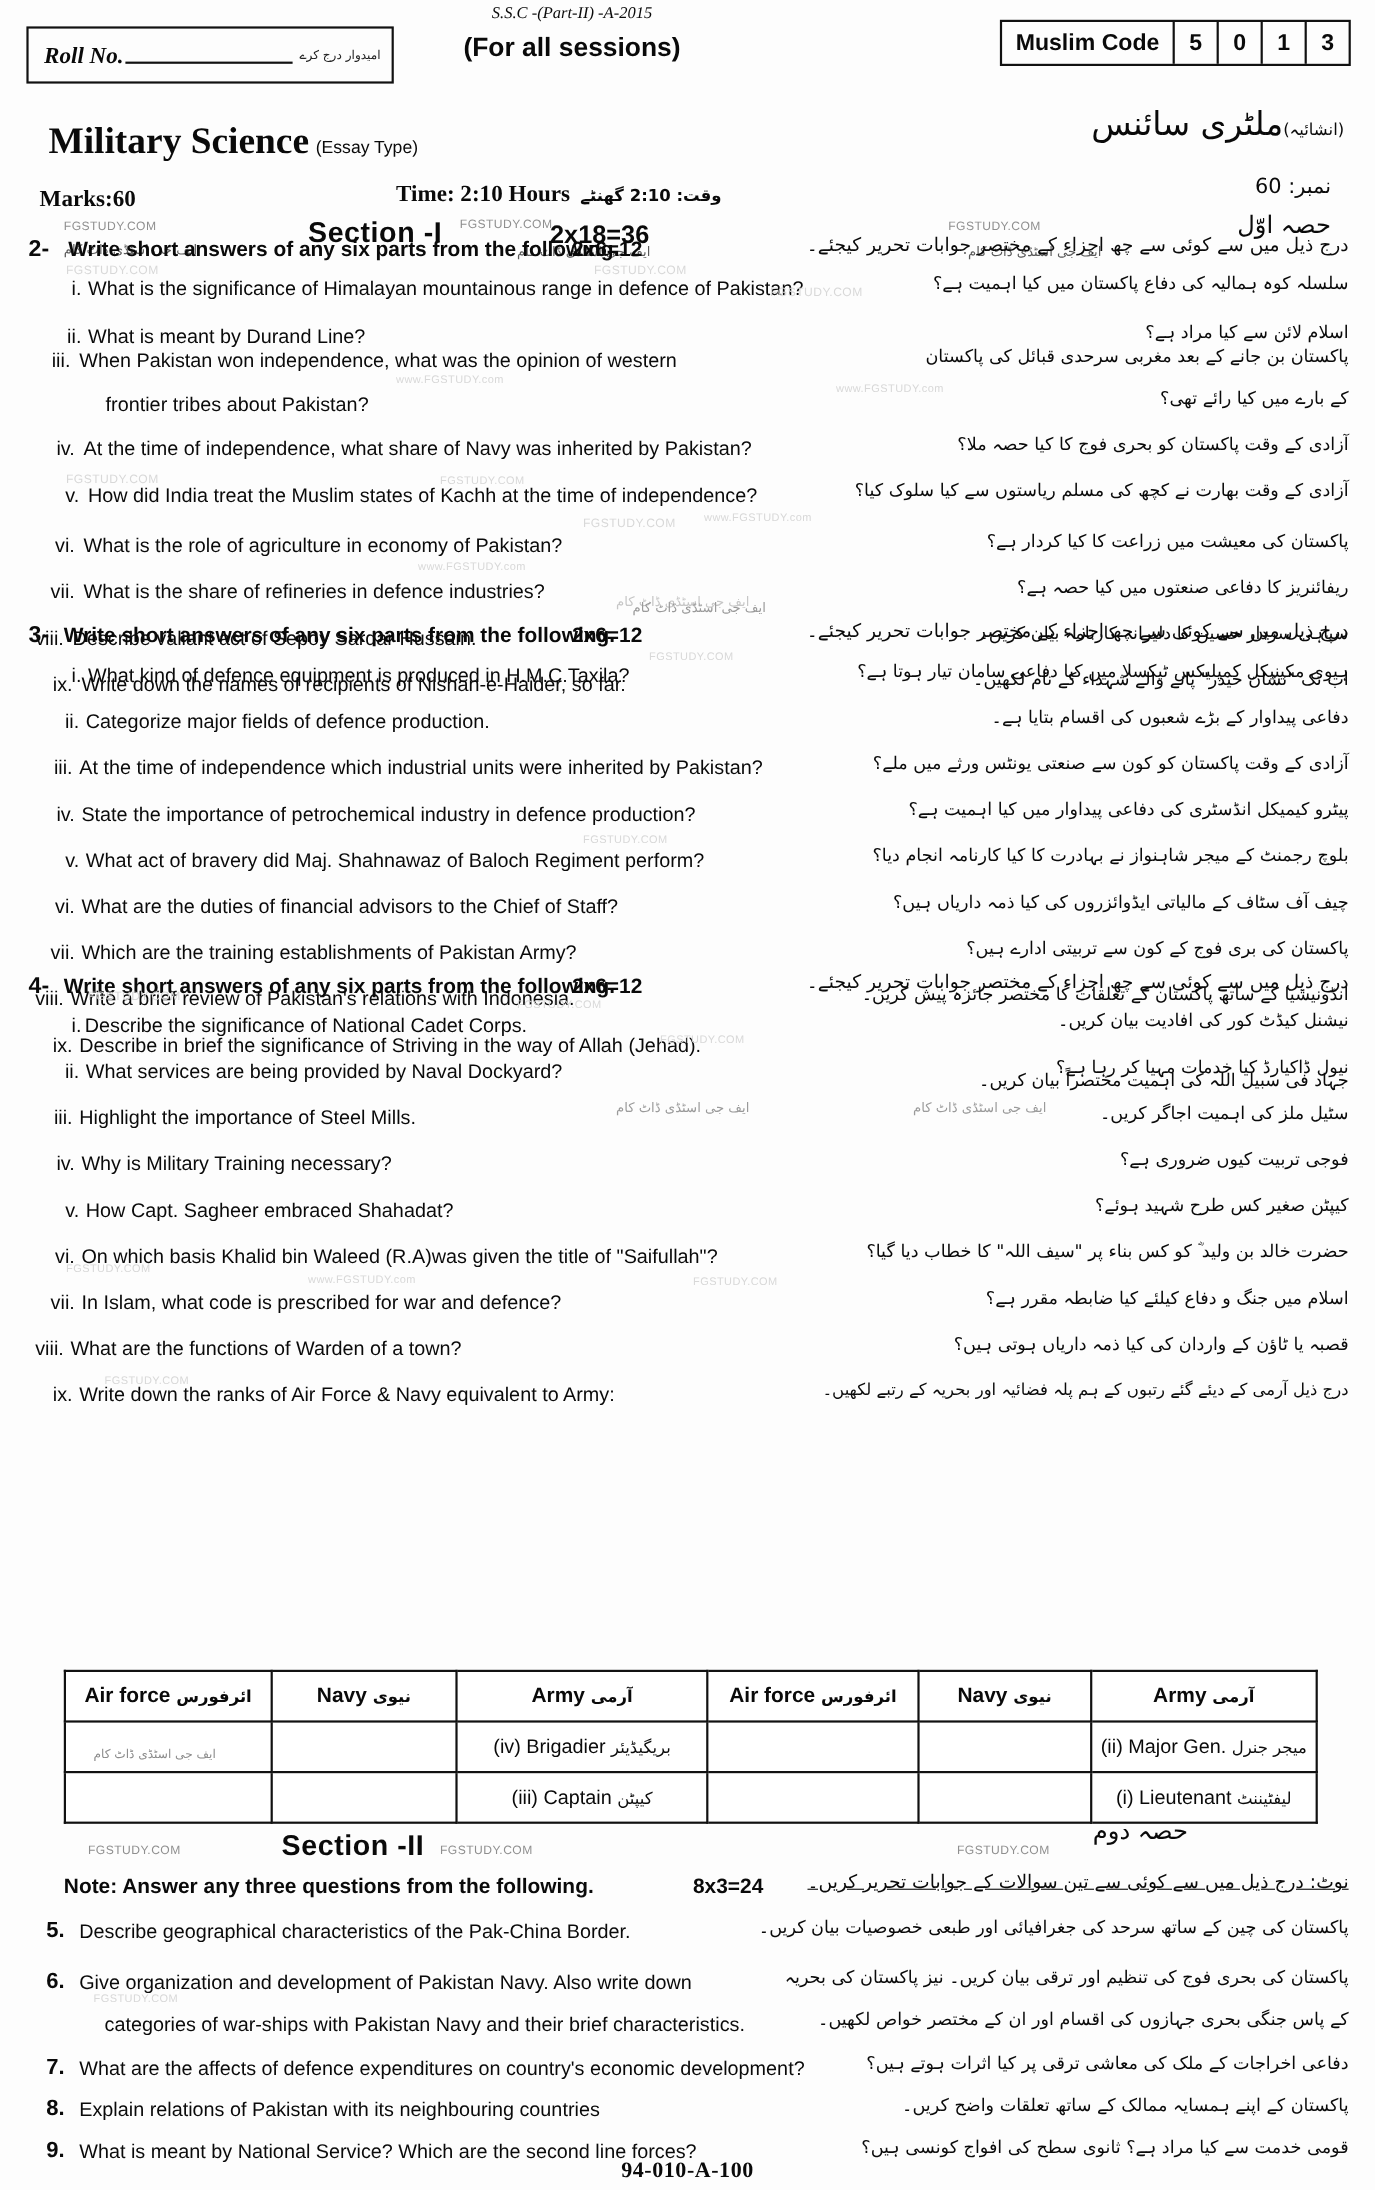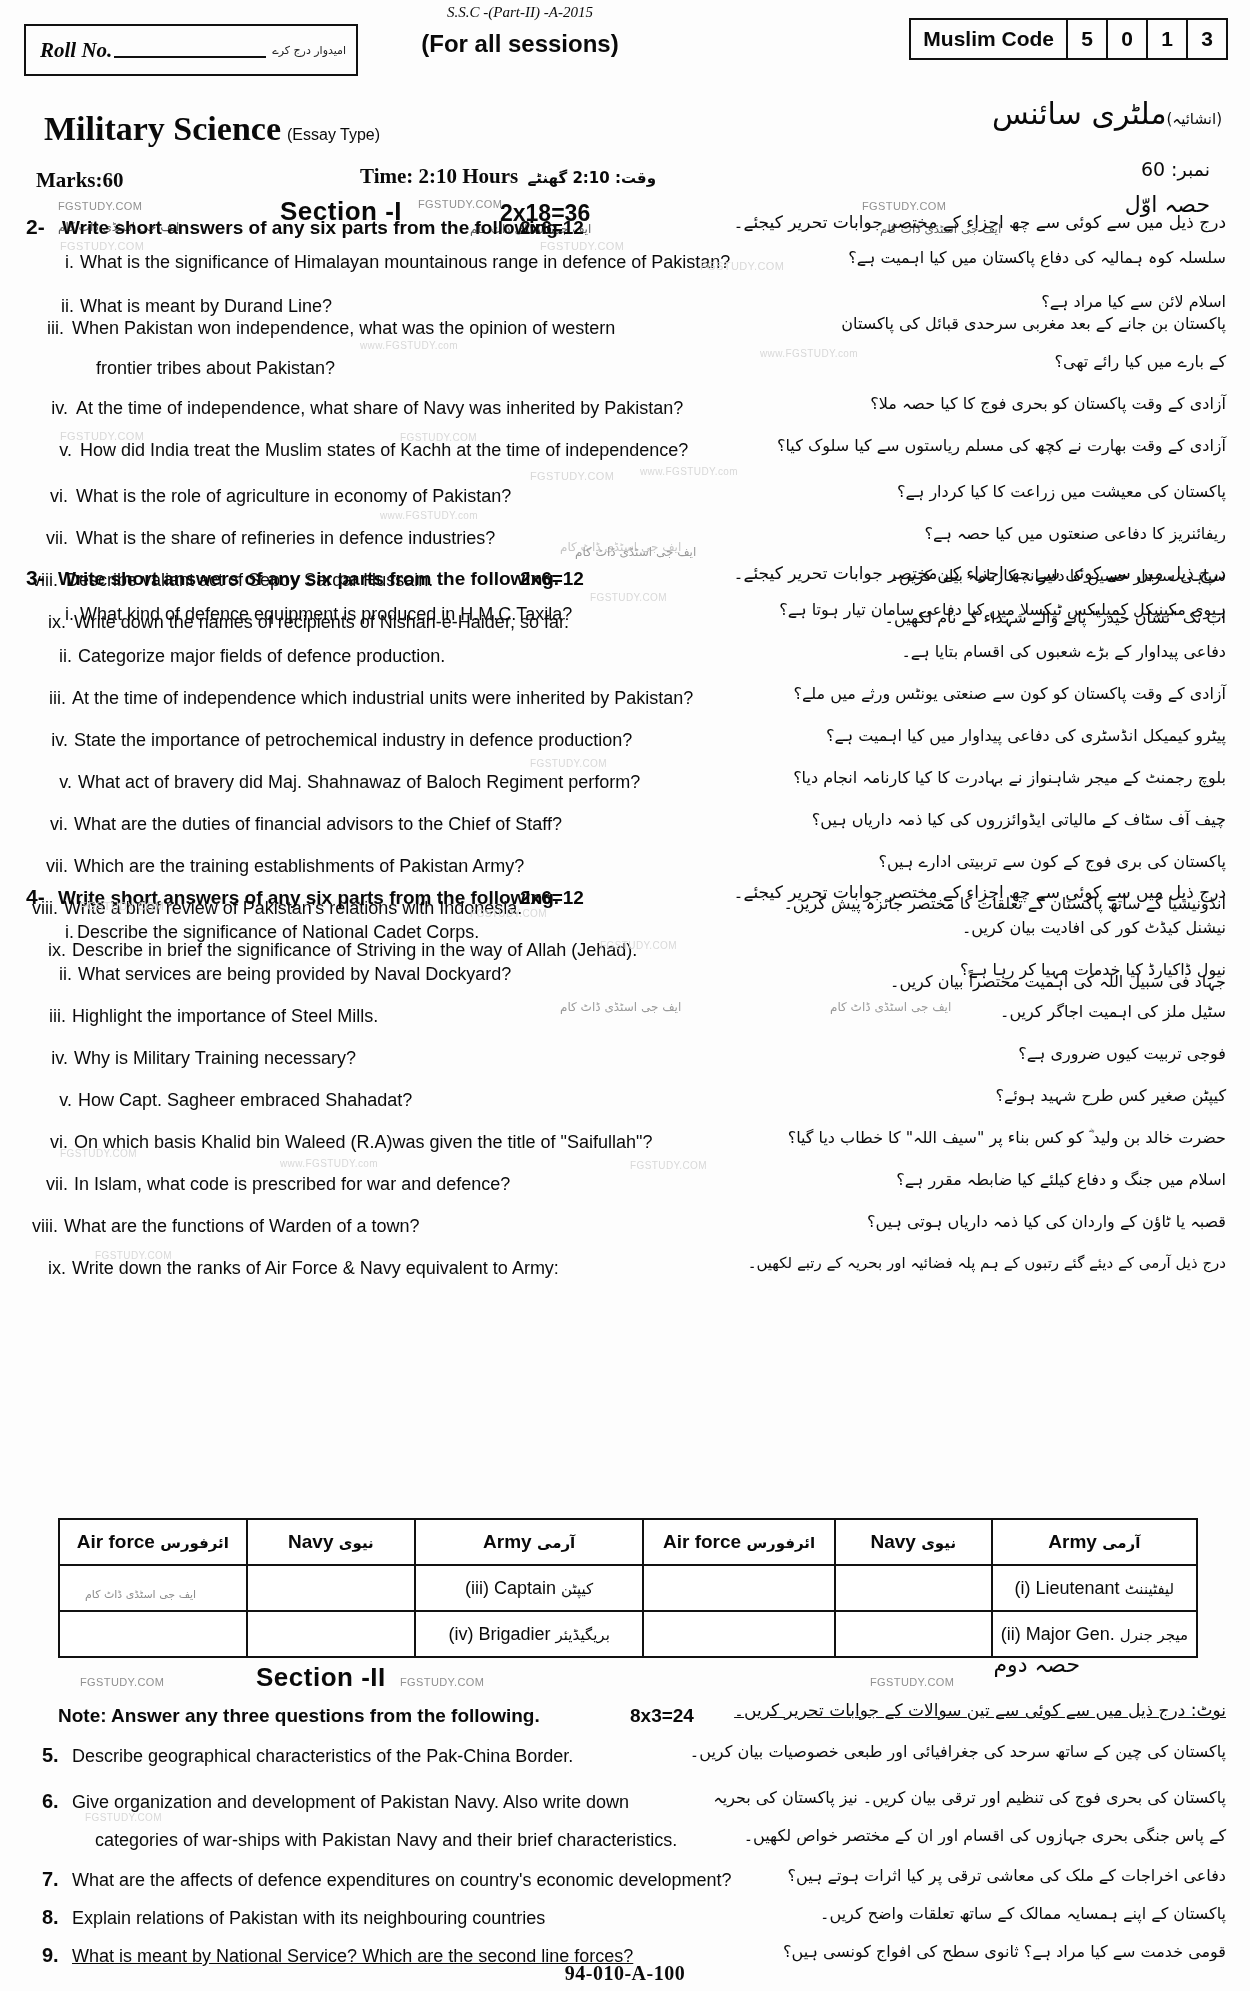--- a/index.html
+++ b/index.html
@@ -545,44 +545,44 @@
           <span>Army</span>
           <span class="urd">آرمی</span>
         </th>
       </tr>
     </thead>
     <tbody>
       <tr>
         <td class="cell blank"></td>
         <td class="cell blank"></td>
         <td class="cell">
+          <span>(iv) Brigadier</span>
+          <span class="urd">بریگیڈیئر</span>
+        </td>
+        <td class="cell blank"></td>
+        <td class="cell blank"></td>
+        <td class="cell">
+          <span>(ii) Major Gen.</span>
+          <span class="urd">میجر جنرل</span>
+        </td>
+      </tr>
+      <tr>
+        <td class="cell blank"></td>
+        <td class="cell blank"></td>
+        <td class="cell">
           <span>(iii) Captain</span>
           <span class="urd">کیپٹن</span>
         </td>
         <td class="cell blank"></td>
         <td class="cell blank"></td>
         <td class="cell">
           <span>(i) Lieutenant</span>
           <span class="urd">لیفٹیننٹ</span>
         </td>
       </tr>
-      <tr>
-        <td class="cell blank"></td>
-        <td class="cell blank"></td>
-        <td class="cell">
-          <span>(iv) Brigadier</span>
-          <span class="urd">بریگیڈیئر</span>
-        </td>
-        <td class="cell blank"></td>
-        <td class="cell blank"></td>
-        <td class="cell">
-          <span>(ii) Major Gen.</span>
-          <span class="urd">میجر جنرل</span>
-        </td>
-      </tr>
     </tbody>
   </table>
 
   <div class="wm light ur" style="left:85px; top:1588px; color:#8b8b8b; font-size:11px;">ایف جی اسٹڈی ڈاٹ کام</div>
 
   <div class="sec2">Section -II</div>
   <div class="hissa2">حصہ دوم</div>
 
   <div class="wm dark" style="left:80px; top:1676px;">FGSTUDY.COM</div>
   <div class="wm dark" style="left:400px; top:1676px;">FGSTUDY.COM</div>
@@ -604,20 +604,20 @@
 
   <div class="lq-num" style="left:42px; top:1868px;">7.</div>
   <div class="lq-en" style="left:72px; top:1870px;">What are the affects of defence expenditures on country's economic development?</div>
   <div class="lq-ur" style="top:1866px;">دفاعی اخراجات کے ملک کی معاشی ترقی پر کیا اثرات ہوتے ہیں؟</div>
 
   <div class="lq-num" style="left:42px; top:1906px;">8.</div>
   <div class="lq-en" style="left:72px; top:1908px;">Explain relations of Pakistan with its neighbouring countries</div>
   <div class="lq-ur" style="top:1904px;">پاکستان کے اپنے ہمسایہ ممالک کے ساتھ تعلقات واضح کریں۔</div>
 
   <div class="lq-num" style="left:42px; top:1944px;">9.</div>
-  <div class="lq-en" style="left:72px; top:1946px;text-decoration:underline;">What is meant by National Service? Which are the second line forces?</div>
+  <div class="lq-en" style="left:72px; top:1946px;">What is meant by National Service? Which are the second line forces?</div>
   <div class="lq-ur" style="top:1942px;">قومی خدمت سے کیا مراد ہے؟ ثانوی سطح کی افواج کونسی ہیں؟</div>
 
   <div class="wm light" style="left:85px; top:1812px; font-size:10px;">FGSTUDY.COM</div>
 
   <div class="footer-code" style="top:1962px;">94-010-A-100</div>
 
 </div>
 
 </body></html>

